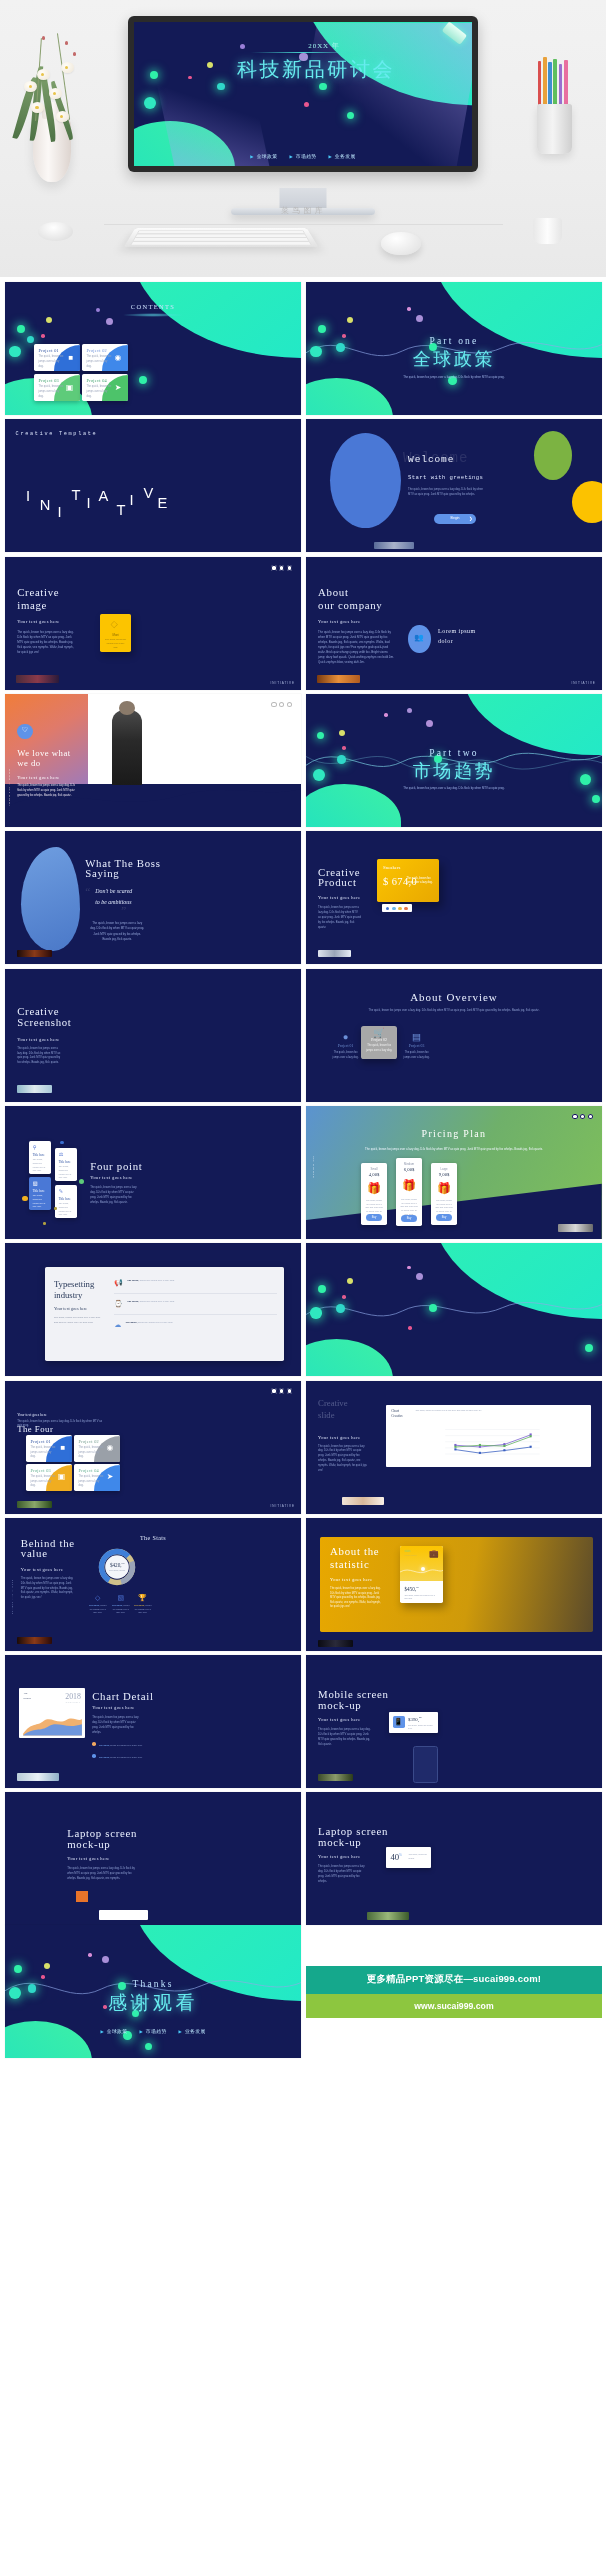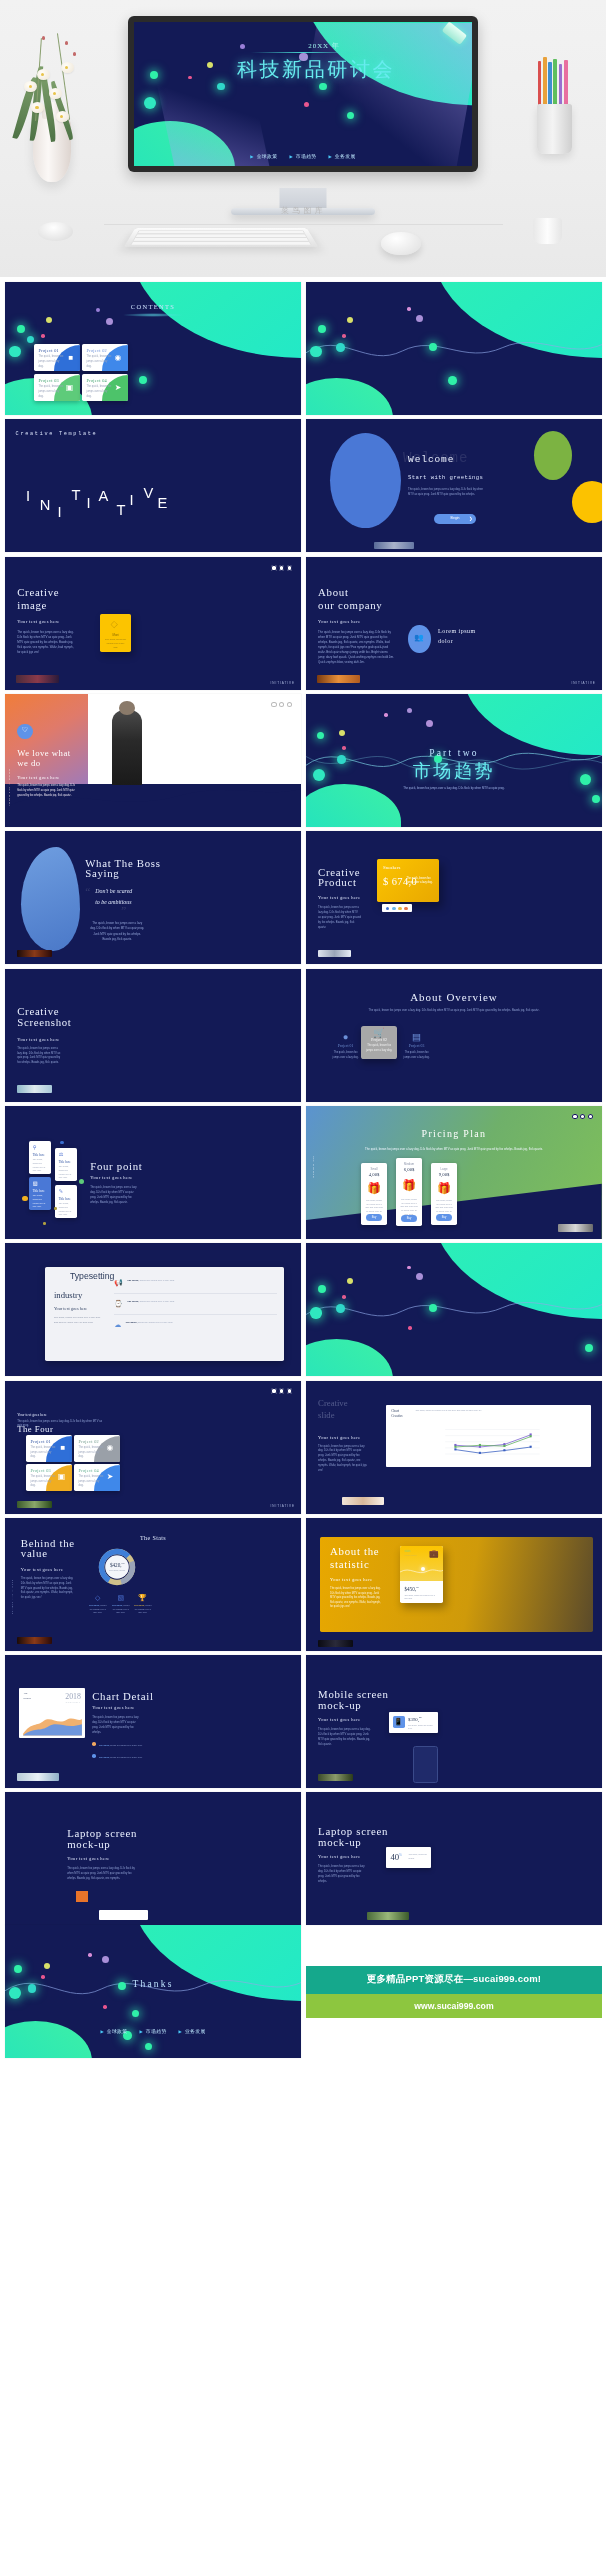--- a/index.html
+++ b/index.html
@@ -304,20 +304,26 @@
       </svg>
       <div class="dot glow" style="left:12px;top:43px;width:7.8px;height:7.8px;background:#2ff0a8;"></div>
       <div class="dot glow" style="left:4.3px;top:64px;width:11.3px;height:11.3px;background:#2fe8c0;"></div>
       <div class="dot" style="left:41px;top:35px;width:6px;height:6px;background:#d8e06a;"></div>
       <div class="dot" style="left:36px;top:52px;width:3.5px;height:3.5px;background:#e8568f;"></div>
       <div class="dot" style="left:101px;top:25px;width:3.5px;height:3.5px;background:#d88fd8;"></div>
       <div class="dot" style="left:110px;top:33px;width:7px;height:7px;background:#a98fd8;"></div>
       <div class="dot glow" style="left:30px;top:61px;width:8.7px;height:8.7px;background:#2fd8c8;"></div>
       <div class="dot glow" style="left:123px;top:61px;width:7.8px;height:7.8px;background:#2ff0a8;"></div>
       <div class="dot glow" style="left:142px;top:94px;width:8.7px;height:8.7px;background:#2ff0a8;"></div>
+      <div class="sec-txt" style="position:absolute;left:0;right:0;top:54px;text-align:center;">
+        <div style="font-size:9.5px;letter-spacing:2.2px;color:#bfe4ff;font-family:'Liberation Serif',serif;">Part one</div>
+        <div style="font-size:18px;letter-spacing:2.6px;color:#67ecef;margin-top:0.9px;
+          text-shadow:0 0 7.8px rgba(90,240,235,.8);font-family:'Liberation Serif',serif;">全球政策</div>
+        <div style="font-size:2.8px;color:#9fb4e8;margin-top:3.5px;line-height:1.7;padding:0 61px;">The quick, brown fox jumps over a lazy dog. DJs flock by when MTV ax quiz prog.</div>
+      </div>
     </div>
 
     <div class="slide">
       <div style="position:absolute;left:10.4px;top:11.3px;font-size:5.2px;letter-spacing:1.7px;color:#dce5fb;font-family:'Liberation Mono',monospace;">Creative Template</div>
       <div style="position:absolute;left:17.3px;top:50px;right:17.3px;height:61px;">
         <span style="position:absolute;left:3.5px;top:19px;font-size:14.7px;color:#fff;">I</span>
         <span style="position:absolute;left:17.3px;top:28px;font-size:14.7px;color:#fff;">N</span>
         <span style="position:absolute;left:35px;top:35px;font-size:14.7px;color:#fff;">I</span>
         <span style="position:absolute;left:49px;top:17.3px;font-size:14.7px;color:#fff;">T</span>
         <span style="position:absolute;left:64px;top:26px;font-size:14.7px;color:#fff;">I</span>
@@ -551,21 +557,21 @@
         <div style="position:absolute;left:0;right:0;top:9.5px;text-align:center;font-size:4.8px;color:#2a3a5a;font-family:'Liberation Serif',serif;">9,00$</div>
         <div style="position:absolute;left:0;right:0;top:19px;text-align:center;font-size:11.3px;color:#7cc05a;">🎁</div>
         <div style="position:absolute;left:3.5px;right:3.5px;top:36px;text-align:center;font-size:2.1px;line-height:1.75;color:#9aa4bb;">The quick, brown fox jumps over a lazy dog. DJs flock by when MTV ax quiz prog.</div>
         <div style="position:absolute;left:5.2px;right:5.2px;bottom:3.5px;height:7px;line-height:7px;text-align:center;border-radius:5.2px;background:#5f93e8;color:#fff;font-size:2.6px;"><span>Buy</span></div>
       </div>
       <div class="photo" style="right:8.7px;bottom:7px;width:35px;height:7.8px;background:linear-gradient(90deg,#8a8a8a,#d8d8d8,#6a6a6a);"></div>
     </div>
 
     <div class="slide">
       <div style="position:absolute;left:40px;top:24px;right:17.3px;bottom:15.6px;background:#f1f2f6;border-radius:1.7px;box-shadow:0 2.6px 7px rgba(0,0,0,.25);">
-        <div style="position:absolute;left:8.7px;top:4px;font-size:8.7px;color:#2a3a5a;font-family:Liberation Sans, sans-serif;margin-left:16px;">Typesetting</div>
+        <div style="position:absolute;left:8.7px;top:12px;font-size:8.7px;color:#2a3a5a;font-family:Liberation Serif, serif;">Typesetting</div>
         <div style="position:absolute;left:8.7px;top:22.5px;font-size:8.7px;color:#2a3a5a;font-family:'Liberation Serif',serif;">industry</div>
         <div style="position:absolute;left:8.7px;top:39px;font-size:4.3px;color:#3a4a6a;font-family:'Liberation Serif',serif;">Your text goes here</div>
         <div style="position:absolute;left:8.7px;top:49px;width:49px;font-size:2.4px;line-height:1.8;color:#8a93a8;">The quick, brown fox jumps over a lazy dog. DJs flock by when MTV ax quiz prog.</div>
         <div style="position:absolute;left:69px;top:12px;right:7px;">
           <div style="display:flex;gap:4.3px;align-items:flex-start;padding-bottom:6px;border-bottom:0.4px solid #dfe2ea;">
             <span style="font-size:7px;color:#5f8fd8;">📢</span>
             <span style="font-size:2.4px;line-height:1.8;color:#9aa4bb;"><b style="color:#2a3a5a;">The quick,</b><span> brown fox jumps over a lazy dog.</span></span>
           </div>
           <div style="display:flex;gap:4.3px;align-items:flex-start;padding:6px 0;border-bottom:0.4px solid #dfe2ea;">
             <span style="font-size:7px;color:#9aa4bb;">⌚</span>
@@ -821,20 +827,22 @@
       <div class="dot" style="left:83px;top:28px;width:3.5px;height:3.5px;background:#d88fd8;"></div>
       <div class="dot" style="left:97px;top:31px;width:7px;height:7px;background:#a98fd8;"></div>
       <div class="dot glow" style="left:22.5px;top:59px;width:8.7px;height:8.7px;background:#2fd8c8;"></div>
       <div class="dot glow" style="left:113px;top:57px;width:7.8px;height:7.8px;background:#2ff0a8;"></div>
       <div class="dot" style="left:98px;top:80px;width:3.5px;height:3.5px;background:#e8568f;"></div>
       <div class="dot glow" style="left:127px;top:85px;width:7px;height:7px;background:#2ff0a8;"></div>
       <div class="dot glow" style="left:118px;top:106px;width:8.7px;height:8.7px;background:#2ff0a8;"></div>
       <div class="dot glow" style="left:140px;top:118px;width:7px;height:7px;background:#2ff0a8;"></div>
       <div style="position:absolute;left:0;right:0;top:54px;text-align:center;">
         <div style="font-size:9.5px;letter-spacing:2.2px;color:#bfe4ff;font-family:'Liberation Serif',serif;">Thanks</div>
+        <div style="font-size:19px;letter-spacing:3.5px;color:#67ecef;margin-top:0.9px;
+          text-shadow:0 0 8.7px rgba(90,240,235,.8);font-family:'Liberation Serif',serif;">感谢观看</div>
       </div>
       <div class="s1-nav" style="bottom:24px;">
         <span><span class="tri">▶</span><span>全球政策</span></span>
         <span><span class="tri">▶</span><span>市场趋势</span></span>
         <span><span class="tri">▶</span><span>业务发展</span></span>
       </div>
     </div>
 
     <div class="adbox">
       <div class="banner ad1">更多精品PPT资源尽在—sucai999.com!</div>

